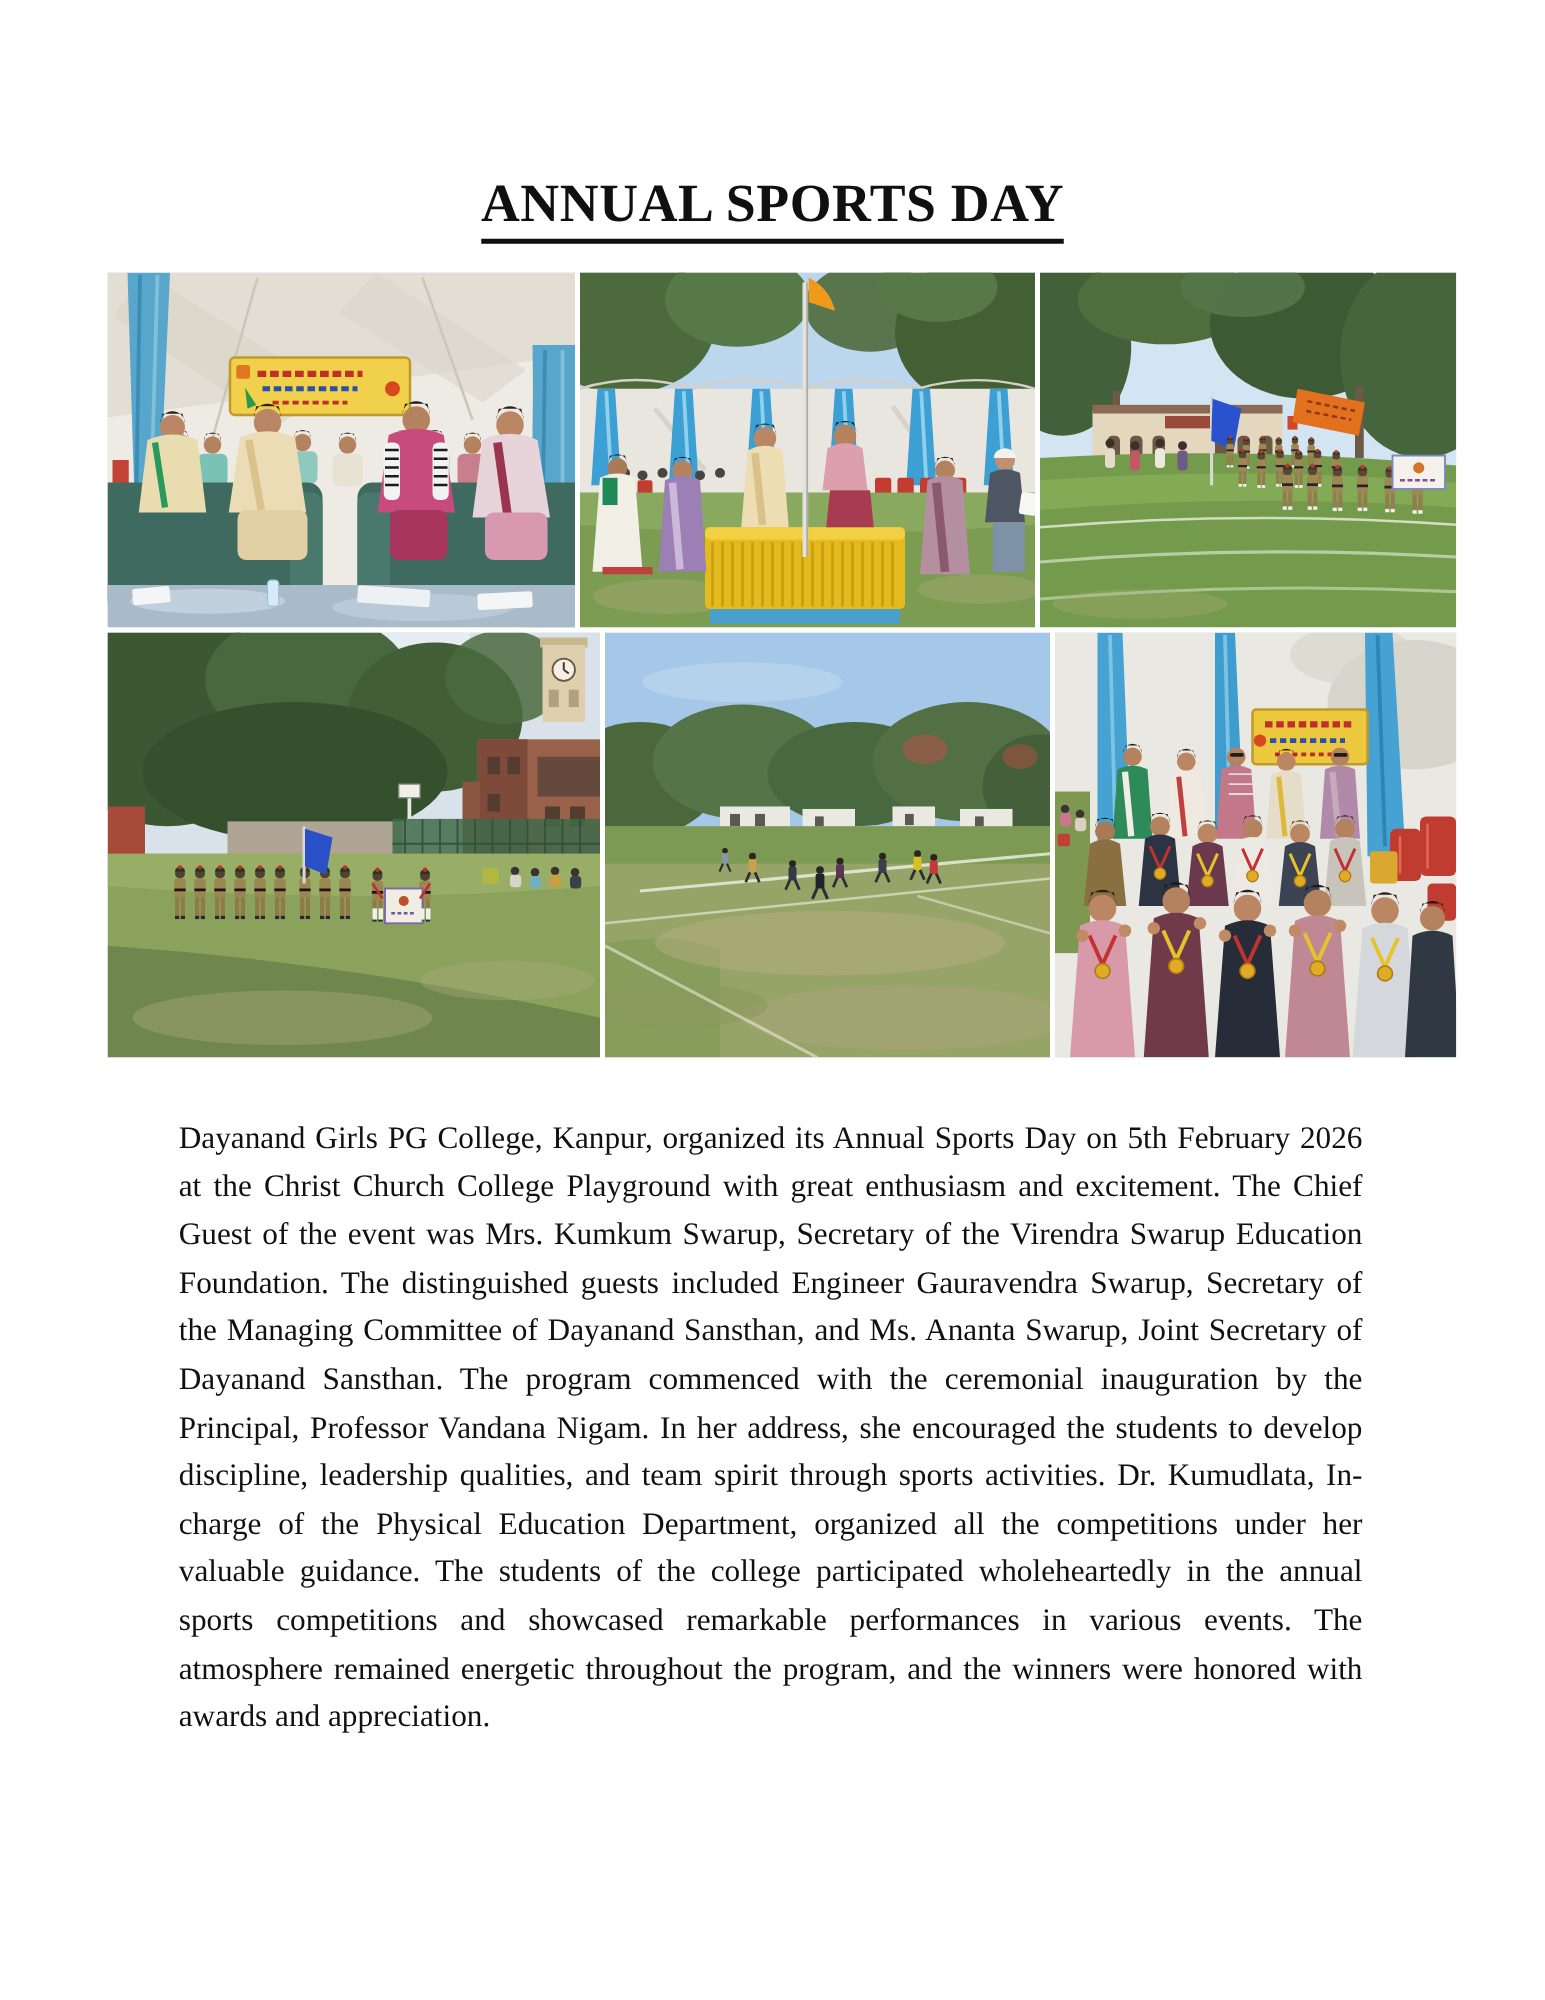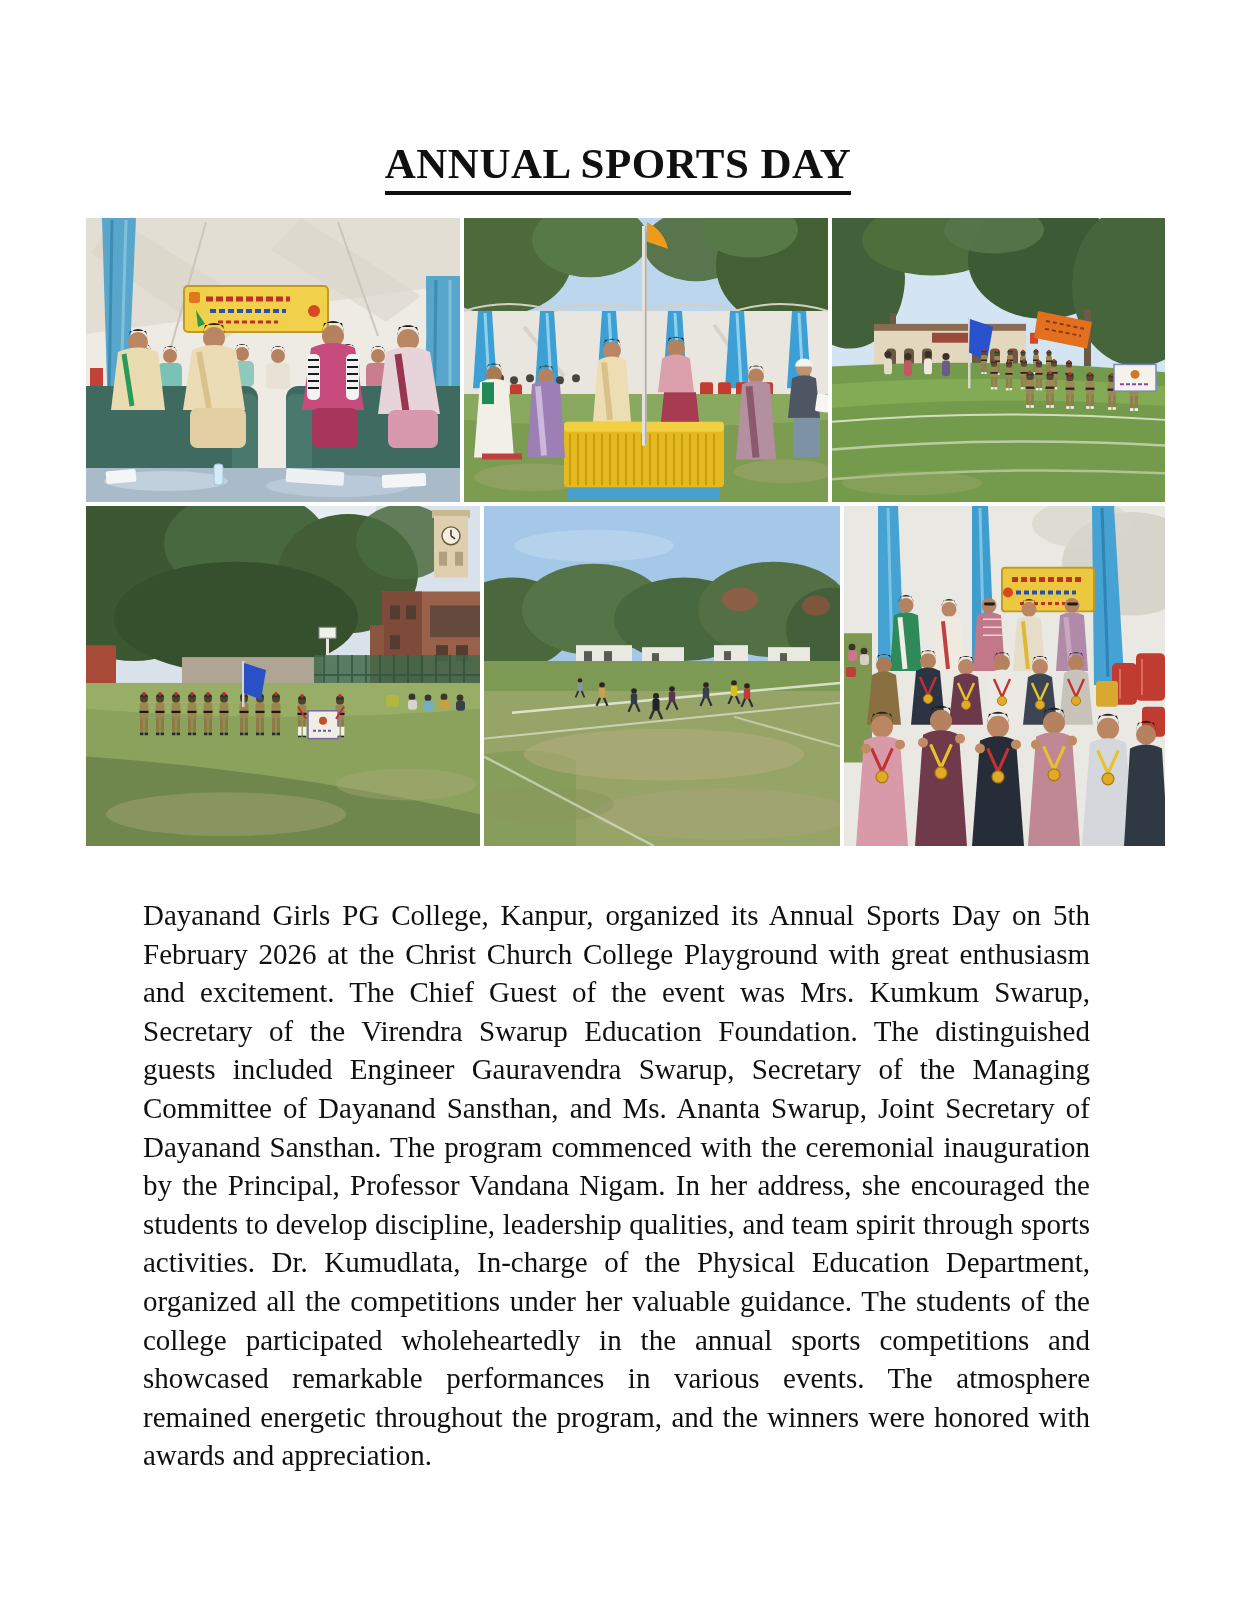--- a/index.html
+++ b/index.html
@@ -10,21 +10,21 @@
   .doc-title .u{border-bottom:4px solid #101010;padding-bottom:4px;}
   .collage{position:absolute;left:86px;top:218px;width:1079px;}
   .crow{display:flex;gap:4px;}
   .crow.r1{height:284px;margin-bottom:4px;}
   .crow.r2{height:340px;}
   .ph{position:relative;overflow:hidden;background:#dfe5ea;}
   .ph svg{display:block;width:100%;height:100%;}
   .p1{width:374px;} .p2{width:364px;} .p3{width:333px;}
   .p4{width:394px;} .p5{width:356px;} .p6{width:321px;}
   .report{position:absolute;top:867px;left:143px;width:947px;
-          font-size:29px;line-height:38.6px;text-align:justify;text-justify:inter-word;}
+          font-size:25px;line-height:38.6px;text-align:justify;text-justify:inter-word;}
 </style>
 </head>
 <body>
 
 <div class="page">
 
   <div class="doc-title">
     <span class="u">ANNUAL SPORTS DAY</span>
   </div>
 

